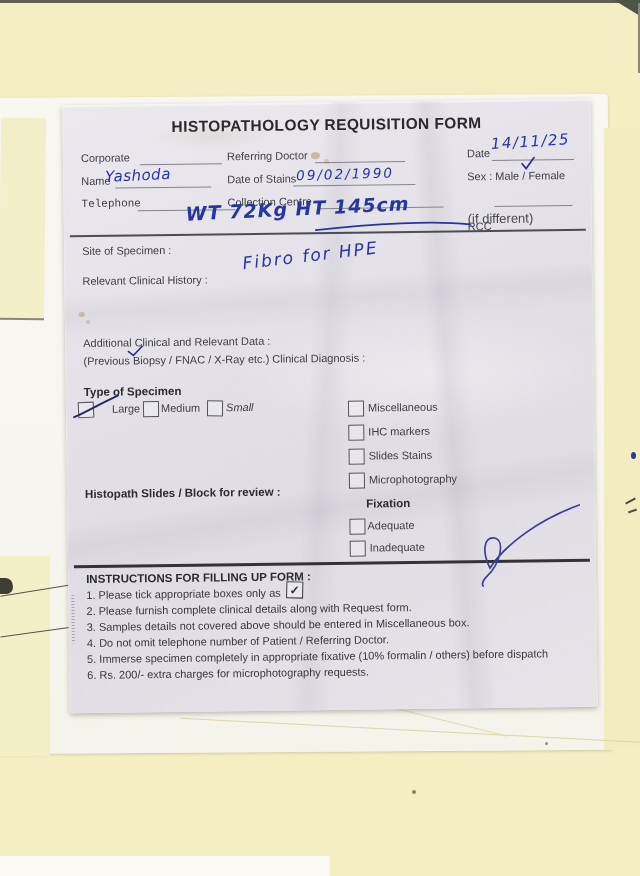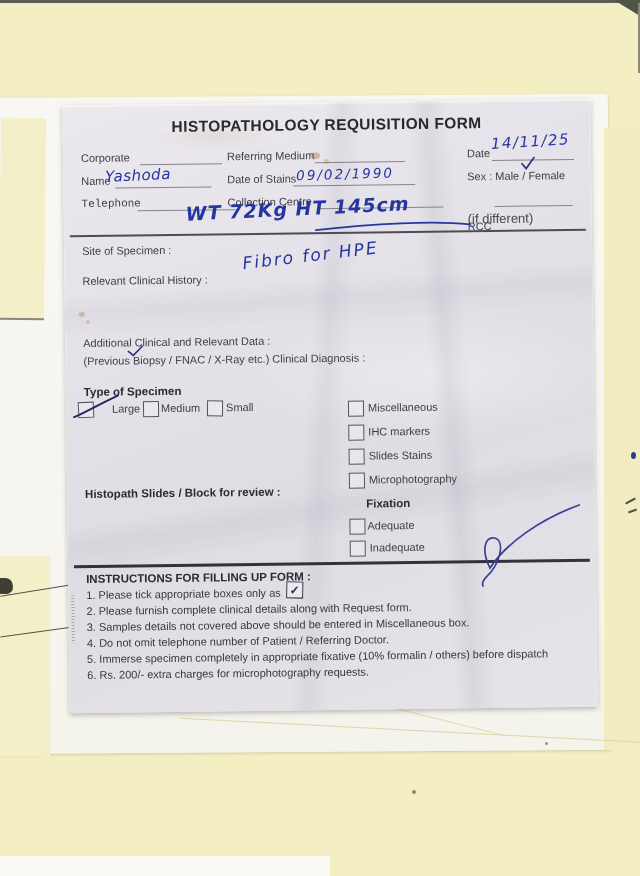--- a/index.html
+++ b/index.html
@@ -113,21 +113,21 @@
     <div class="title">HISTOPATHOLOGY REQUISITION FORM</div>
 
     <div class="stain" style="left:248px;top:50px;width:9px;height:7px;background:#b39367;opacity:.55;"></div>
     <div class="stain" style="left:261px;top:57px;width:5px;height:5px;background:#caa87a;opacity:.5;"></div>
     <div class="stain" style="left:14px;top:207px;width:6px;height:5px;background:#ad9166;opacity:.45;"></div>
     <div class="stain" style="left:21px;top:215px;width:4px;height:4px;background:#ad9166;opacity:.4;"></div>
     <div class="stain" style="left:90px;top:20px;width:120px;height:26px;background:radial-gradient(ellipse,rgba(190,170,120,.16),transparent 70%);"></div>
 
     <div class="abs lbl" style="left:18px;top:47px;">Corporate</div>
     <div class="fline" style="left:77px;top:59px;width:82px;"></div>
-    <div class="abs lbl" style="left:164px;top:47px;">Referring Medium</div>
+    <div class="abs lbl" style="left:164px;top:47px;">Referring Doctor</div>
     <div class="fline" style="left:252px;top:59px;width:90px;"></div>
     <div class="abs lbl" style="left:404px;top:47px;">Date</div>
     <div class="fline" style="left:429px;top:59px;width:82px;"></div>
     <div class="abs hand" style="left:428px;top:33px;font-size:15px;transform:rotate(-3deg);letter-spacing:1.5px;">14/11/25</div>
 
     <div class="abs lbl" style="left:18px;top:70px;">Name</div>
     <div class="fline" style="left:52px;top:82px;width:96px;"></div>
     <div class="abs hand" style="left:42px;top:62px;font-size:15px;transform:rotate(-2deg);letter-spacing:.5px;">Yashoda</div>
     <div class="abs lbl" style="left:164px;top:70px;">Date of Stains</div>
     <div class="fline" style="left:230px;top:82px;width:122px;"></div>
@@ -162,21 +162,21 @@
 
     <div class="abs lbl-b" style="left:18px;top:281px;">Type of Specimen</div>
     <div class="cbox" style="left:12px;top:297px;transform:rotate(-2deg);"></div>
     <div class="abs lbl" style="left:46px;top:298px;">Large</div>
     <svg style="left:4px;top:286px;" width="52" height="30">
       <path d="M4 26 C 14 22, 28 14, 48 5" stroke="#222a60" stroke-width="2" fill="none" stroke-linecap="round"></path>
     </svg>
     <div class="cbox" style="left:77px;top:297px;"></div>
     <div class="abs lbl" style="left:95px;top:298px;">Medium</div>
     <div class="cbox" style="left:141px;top:297px;transform:rotate(1deg);"></div>
-    <div class="abs lbl" style="left:160px;top:298px;">Small</div>
+    <div class="abs lbl" style="left:160px;top:298px;font-style:italic;">Small</div>
 
     <div class="cbox" style="left:282px;top:299px;"></div>
     <div class="abs lbl" style="left:302px;top:300px;">Miscellaneous</div>
     <div class="cbox" style="left:282px;top:323px;"></div>
     <div class="abs lbl" style="left:302px;top:324px;">IHC markers</div>
     <div class="cbox" style="left:282px;top:347px;"></div>
     <div class="abs lbl" style="left:302px;top:348px;">Slides Stains</div>
     <div class="cbox" style="left:282px;top:371px;"></div>
     <div class="abs lbl" style="left:302px;top:372px;">Microphotography</div>
 

